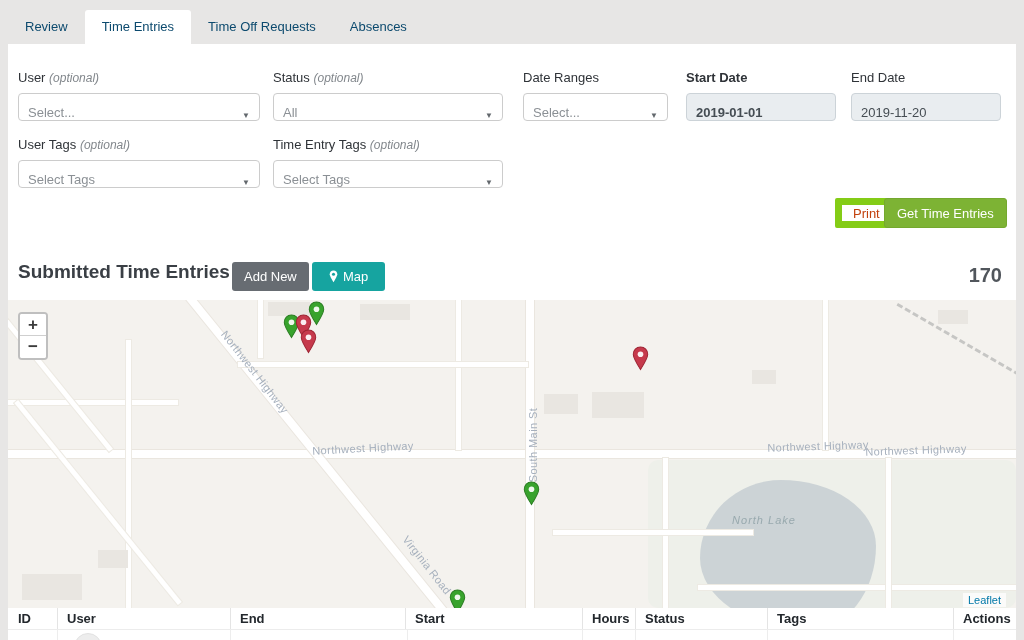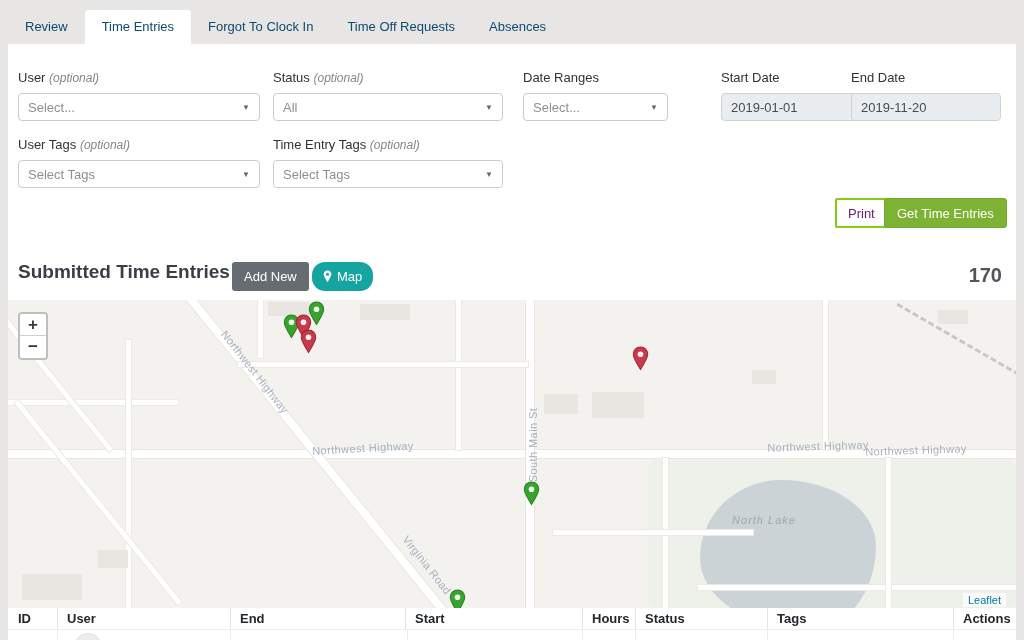--- a/index.html
+++ b/index.html
@@ -13,39 +13,39 @@
   .tab.active { background:#ffffff; }
 
   
   .panel { position:absolute; left:8px; top:44px; width:1008px; height:596px; background:#fff; }
 
   
   .field { position:absolute; }
   .field-label { font-size:13px; color:#2f3338; }
   .field-label em { font-style:italic; color:#82878c; font-size:12px; }
   .control { margin-top:8px; height:28px; border:1px solid #cccccc; border-radius:4px;
-             background:#fff; display:flex; align-items:center; justify-content:space-between;
+             background:#fff; display:flex; align-items:flex-end; justify-content:space-between;
              padding:0 9px; font-size:13px; color:#8b9095; cursor:pointer; }
   .control .caret { font-size:8px; color:#63686d; }
   .control.filled { background:#e9edf0; border-color:#ccd3d8; color:#454d53; cursor:text; }
 
   .btn-print { position:absolute; left:827px; top:154px; height:30px; padding:0 11px;
-               background:#fff; border:2px solid #84cc16; border-radius:2px;
-               font-size:13px; color:#701a75; font-family:inherit; cursor:pointer; }
+               background:#fff; border:7px solid #84cc16; border-radius:2px;
+               font-size:13px; color:#c2410c; font-family:inherit; cursor:pointer; }
   .btn-get { position:absolute; left:876px; top:154px; height:30px; padding:0 12px;
              background:#7db334; border:1px solid #74a82e; border-radius:3px;
              font-size:13px; color:#fff; font-family:inherit; cursor:pointer; }
 
   
   .section-title { position:absolute; left:10px; top:217px; font-size:19px; font-weight:bold; color:#3a3f45; }
   .btn-addnew { position:absolute; left:224px; top:218px; height:29px; padding:0 12px;
                 background:#676c72; border:none; border-radius:3px; color:#fff; font-size:13px;
                 font-family:inherit; cursor:pointer; }
-  .btn-map { position:absolute; left:304px; top:218px; height:29px; padding:0 11px;
-             background:#16a4a0; border:none; border-radius:13px; color:#fff; font-size:13px;
+  .btn-map { position:absolute; left:304px; top:218px; height:29px; padding:0 17px;
+             background:#16a4a0; border:none; border-radius:3px; color:#fff; font-size:13px;
              font-family:inherit; cursor:pointer; display:flex; align-items:center; gap:5px; }
   .count { position:absolute; right:14px; top:220px; font-size:20px; font-weight:bold; color:#51565c; }
 
   
   .map { position:absolute; left:0; top:256px; width:1008px; height:308px; background:#f4f2ee;
          overflow:hidden; cursor:grab; }
   .road { position:absolute; background:#ffffff; box-shadow:0 0 0 1px #eae6df; }
   .road.minor { box-shadow:0 0 0 1px #edeae3; }
   .park { position:absolute; background:#eef0ea; border-radius:10px; }
   .lake { position:absolute; background:#ccd3d6; }
@@ -75,21 +75,20 @@
   .td:first-child { border-left:none; }
   .avatar { width:28px; height:28px; border-radius:50%; background:#ededed; border:1px solid #e2e2e2;
             position:absolute; left:16px; top:3px; }
 </style>
 </head>
 <body>
 
 <div class="tabbar" id="tabbar">
     <div class="tab">Review</div>
     <div class="tab active">Time Entries</div>
-    <div class="tab">Forgot To Clock In</div>
     <div class="tab">Time Off Requests</div>
     <div class="tab">Absences</div>
   </div>
 
 <div class="panel">
 
   <div class="field" style="left:10px; top:26px; width:242px;">
     <div class="field-label"><span>User</span> <em>(optional)</em></div>
     <div class="control">
       <span>Select...</span>
@@ -106,21 +105,21 @@
   </div>
 
   <div class="field" style="left:515px; top:26px; width:145px;">
     <div class="field-label"><span>Date Ranges</span></div>
     <div class="control">
       <span>Select...</span>
       <span class="caret">▼</span>
     </div>
   </div>
 
-  <div class="field" style="left:713px; top:26px; width:150px;">
+  <div class="field" style="left:678px; top:26px; width:150px;font-weight:bold;">
     <div class="field-label"><span>Start Date</span></div>
     <div class="control filled">
       <span>2019-01-01</span>
     </div>
   </div>
 
   <div class="field" style="left:843px; top:26px; width:150px;">
     <div class="field-label"><span>End Date</span></div>
     <div class="control filled">
       <span>2019-11-20</span>

